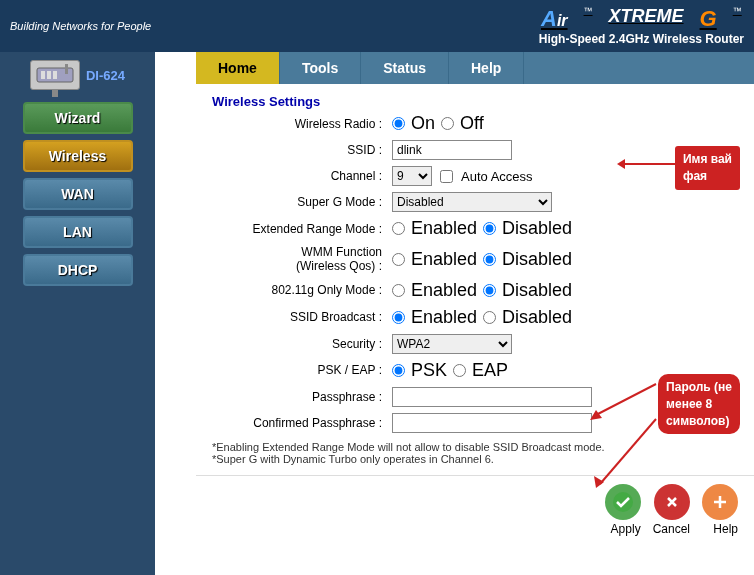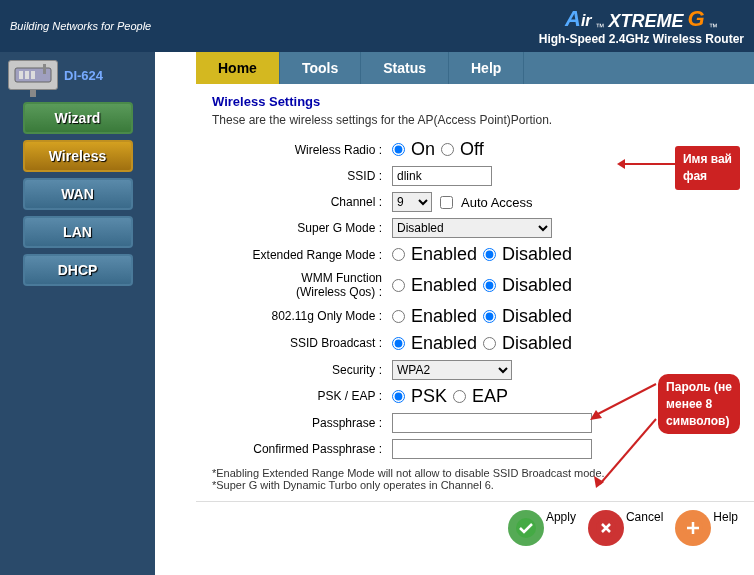--- a/index.html
+++ b/index.html
@@ -26,22 +26,23 @@
       font-size: 11px;
       font-style: italic;
     }
     .header-right {
       display: flex;
       flex-direction: column;
       align-items: center;
     }
     .brand-logo {
       display: flex;
-      align-items: flex-end;
-      gap: 4px;
+      align-items: flex-start;
+      gap: 16px;
+      text-decoration: underline;
     }
     .brand-dlink {
       color: #5af;
       font-size: 22px;
       font-weight: bold;
       font-style: italic;
     }
     .brand-xtreme {
       color: #fff;
       font-size: 18px;
@@ -83,20 +84,21 @@
     }
     .device-info {
       color: #fff;
       font-size: 11px;
       font-weight: bold;
       display: flex;
       align-items: center;
       gap: 6px;
       margin-bottom: 6px;
       width: 100%;
+      justify-content: center;
     }
     .device-icon {
       width: 50px;
       height: 30px;
       background: #c8c8c8;
       border: 1px solid #888;
       border-radius: 3px;
       position: relative;
       display: flex;
       align-items: center;
@@ -217,21 +219,21 @@
       font-size: 18px;
     }
 
     input[type="text"], input[type="password"] {
       height: 20px;
       border: 1px solid #888;
       padding: 2px 4px;
       font-size: 12px;
       background: #fff;
     }
-    .ssid-input { width: 100px; }
+    .ssid-input { width: 120px; }
     .passphrase-input { width: 200px; }
 
     select {
       height: 20px;
       font-size: 12px;
       border: 1px solid #888;
     }
     .channel-select { width: 40px; }
     .superg-select { width: 160px; }
     .security-select { width: 120px; }
@@ -248,21 +250,22 @@
       display: flex;
       justify-content: flex-end;
       align-items: center;
       padding: 8px 16px;
       gap: 12px;
       background: #fff;
       border-top: 1px solid #ddd;
     }
     .action-btn {
       display: flex;
-      align-items: flex-start;
+      flex-direction: column;
+      align-items: flex-end;
       gap: 2px;
       cursor: pointer;
       background: none;
       border: none;
     }
     .action-btn-icon {
       width: 36px;
       height: 36px;
       border-radius: 50%;
       display: flex;
@@ -321,21 +324,20 @@
 
     <div class="nav-tabs">
       <div class="nav-tab active">Home</div>
       <div class="nav-tab">Tools</div>
       <div class="nav-tab">Status</div>
       <div class="nav-tab">Help</div>
     </div>
 
     <div class="page-content" style="position:relative;">
       <div class="page-title">Wireless Settings</div>
-      <div class="page-desc">These are the wireless settings for the AP(Access Point)Portion.</div>
 
       <div class="form-row">
         <div class="form-label">Wireless Radio :</div>
         <div class="form-control radio-group">
           <input type="radio" name="wradio" id="wrad_on" checked="" style="">
           <label for="wrad_on">On</label>
           <input type="radio" name="wradio" id="wrad_off" style="">
           <label for="wrad_off">Off</label>
         </div>
       </div>

